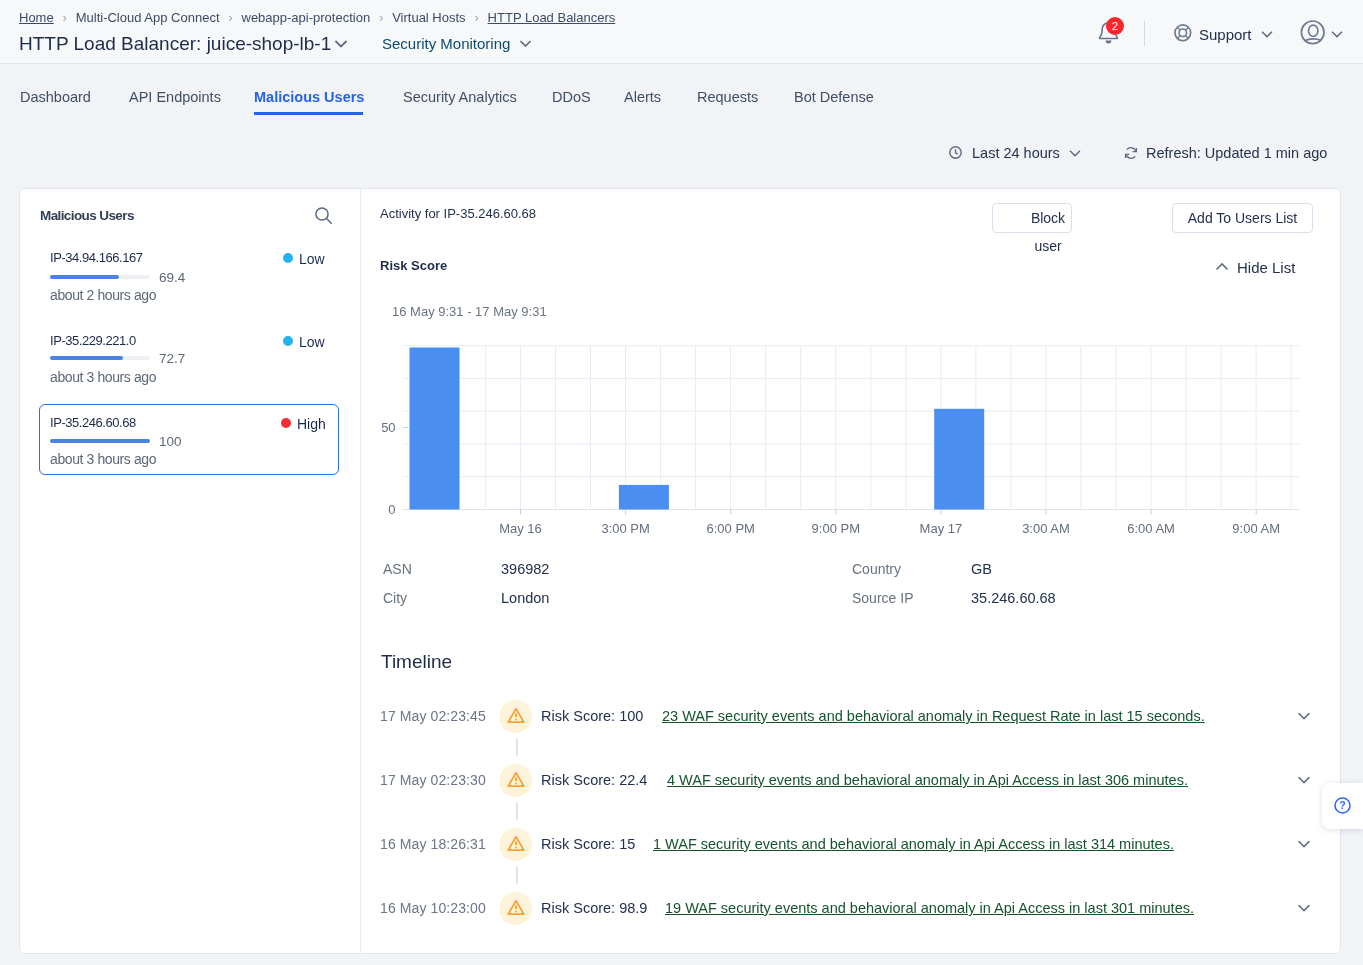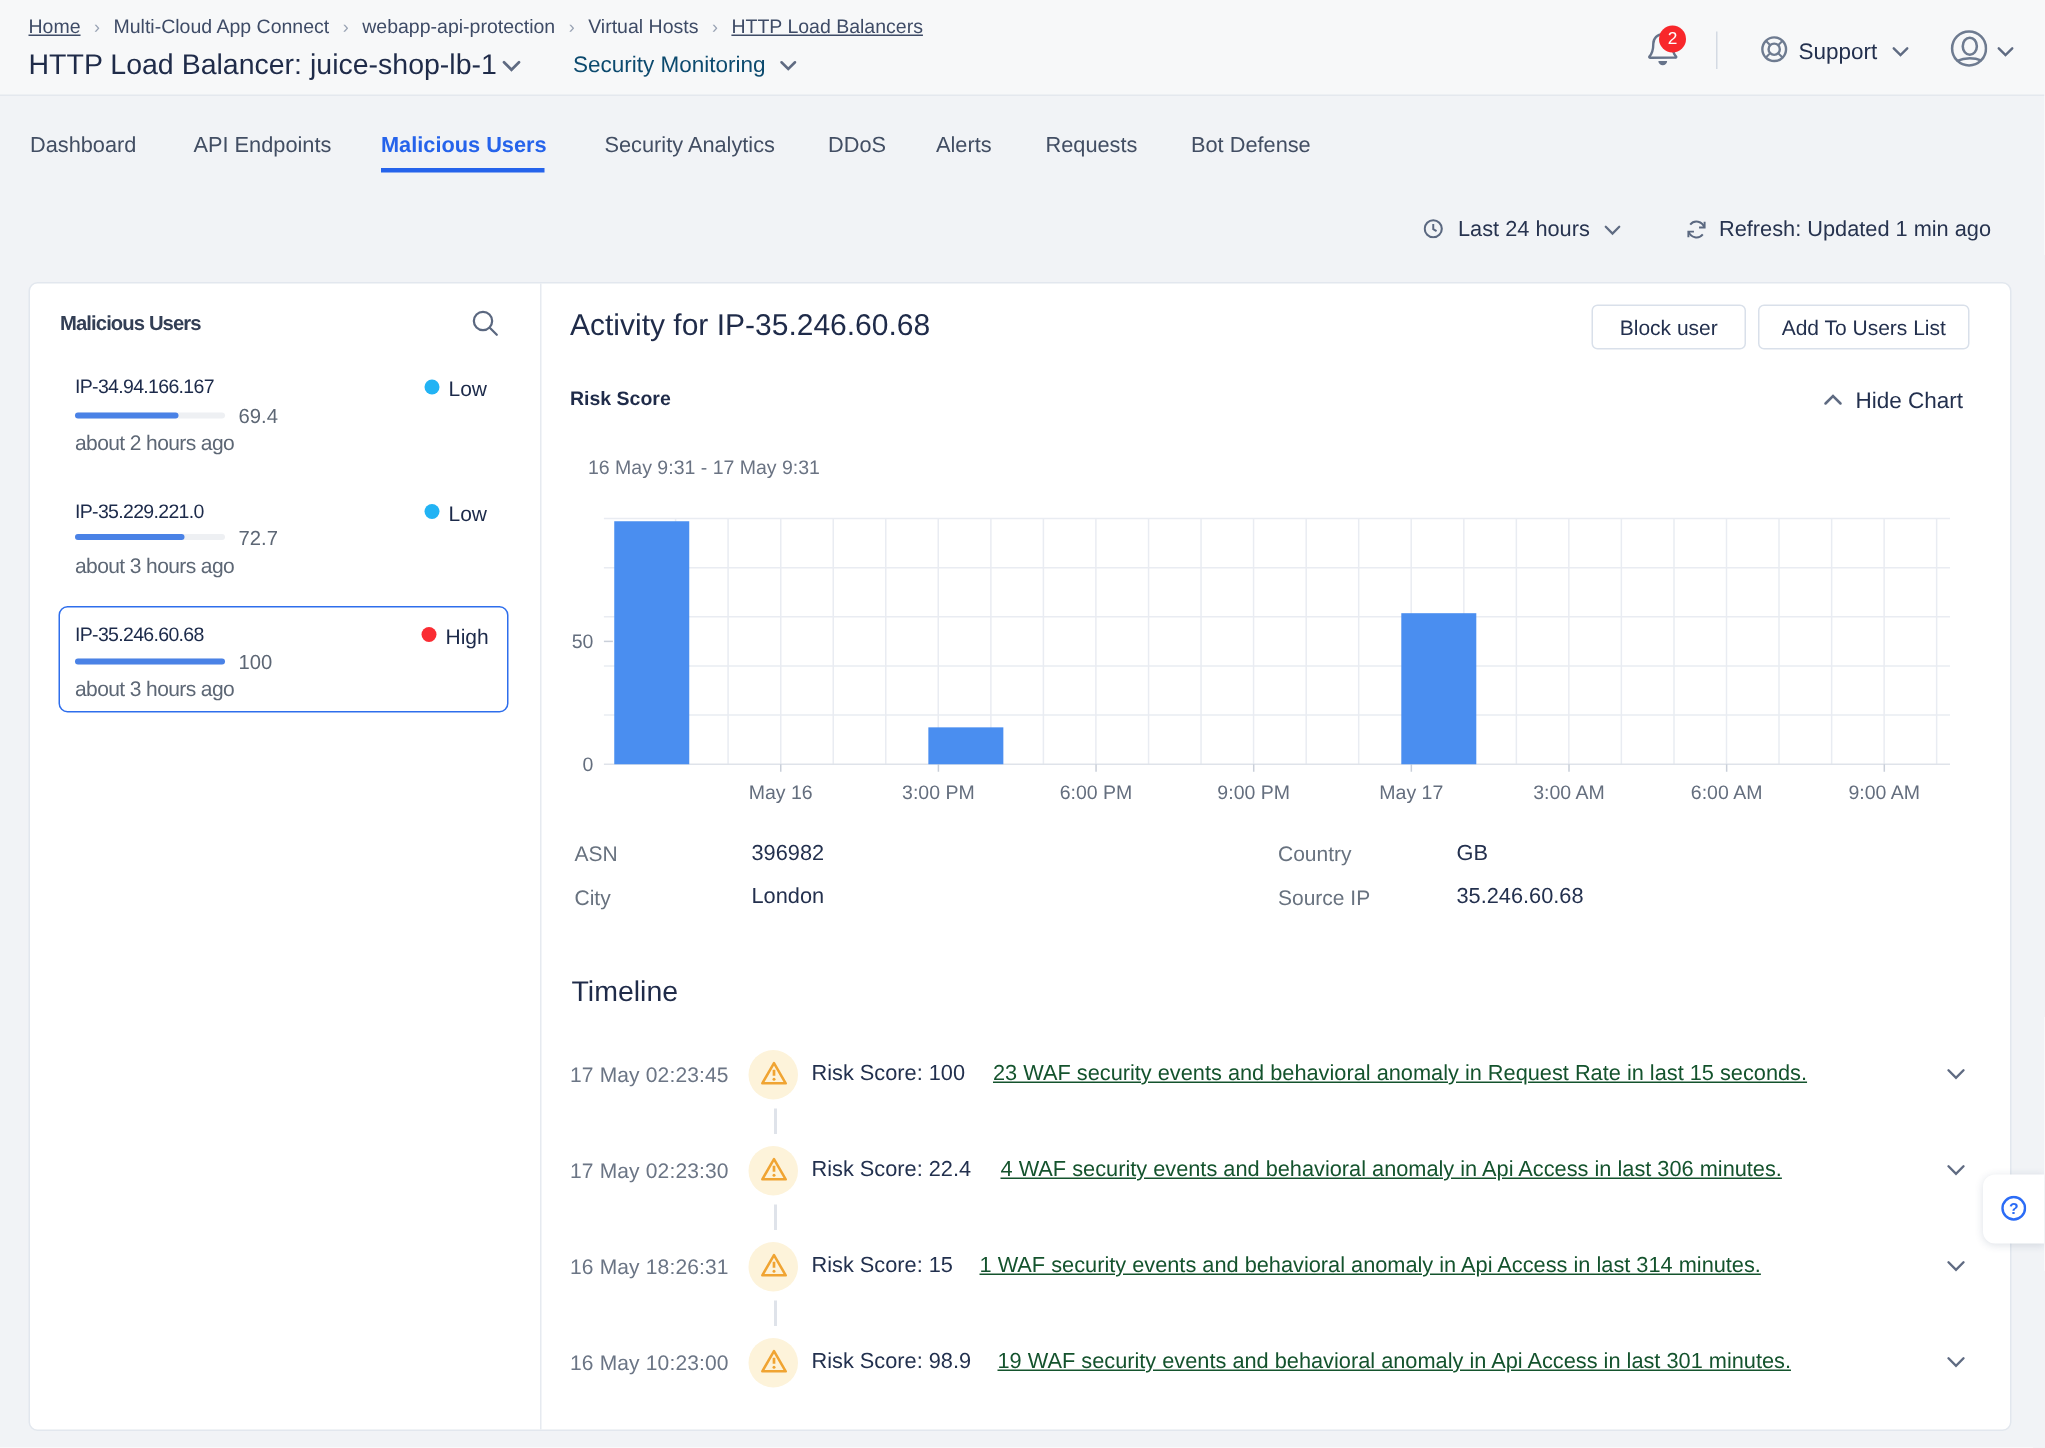--- a/index.html
+++ b/index.html
@@ -123,29 +123,29 @@
 
 <div class="abs" style="left:39px;top:404px;width:300px;height:71px;border:1px solid #2e6eec;border-radius:6px;"></div>
 <div class="ipname" style="left:50px;top:415px;">IP-35.246.60.68</div>
 <div class="dot10" style="left:281px;top:418px;background:#fa2c33;"></div>
 <div class="lvltext" style="left:297px;top:416px;">High</div>
 <div class="bartrack" style="left:50px;top:439px;"></div>
 <div class="barfill" style="left:50px;top:439px;width:100px;"></div>
 <div class="ipval" style="left:159px;top:434px;">100</div>
 <div class="ago" style="left:50px;top:451px;">about 3 hours ago</div>
 
-<div class="abs" style="left:380px;top:206px;font-size:20px;color:#1f2b49;">Activity for IP-35.246.60.68</div>
-<div class="btn" style="left:1061px;width:103px;">Block user</div>
+<div class="abs" style="left:380px;top:206px;font-size:13px;color:#1f2b49;">Activity for IP-35.246.60.68</div>
+<div class="btn" style="left:992px;width:80px;padding-left:32px;">Block user</div>
 <div class="btn" style="left:1172px;width:141px;">Add To Users List</div>
 
 <div class="abs" style="left:380px;top:258px;font-size:13px;font-weight:bold;color:#1f2b49;">Risk Score</div>
 <svg class="abs" style="left:1215px;top:262px;" width="14" height="9" viewBox="0 0 14 9">
     <path d="M2 7 L7 2 L12 7" fill="none" stroke="#5f6b82" stroke-width="1.7" stroke-linecap="round"></path>
   </svg>
-<div class="abs" style="left:1237px;top:259px;font-size:15px;color:#23304e;">Hide Chart</div>
+<div class="abs" style="left:1237px;top:259px;font-size:15px;color:#23304e;">Hide List</div>
 
 <div class="abs" style="left:392px;top:304px;font-size:13px;color:#6a7383;">16 May 9:31 - 17 May 9:31</div>
 
 <svg class="abs" style="left:380px;top:340px;" width="940" height="210" viewBox="0 0 940 210">
     <line x1="22.6" y1="136.7" x2="920" y2="136.7" stroke="#e9ecf2" stroke-width="1"></line>
     <line x1="22.6" y1="104.0" x2="920" y2="104.0" stroke="#e9ecf2" stroke-width="1"></line>
     <line x1="22.6" y1="71.2" x2="920" y2="71.2" stroke="#e9ecf2" stroke-width="1"></line>
     <line x1="22.6" y1="38.5" x2="920" y2="38.5" stroke="#e9ecf2" stroke-width="1"></line>
     <line x1="22.6" y1="5.7" x2="920" y2="5.7" stroke="#e9ecf2" stroke-width="1"></line>
     <line x1="70.4" y1="5.7" x2="70.4" y2="169.5" stroke="#e9ecf2" stroke-width="1"></line>

